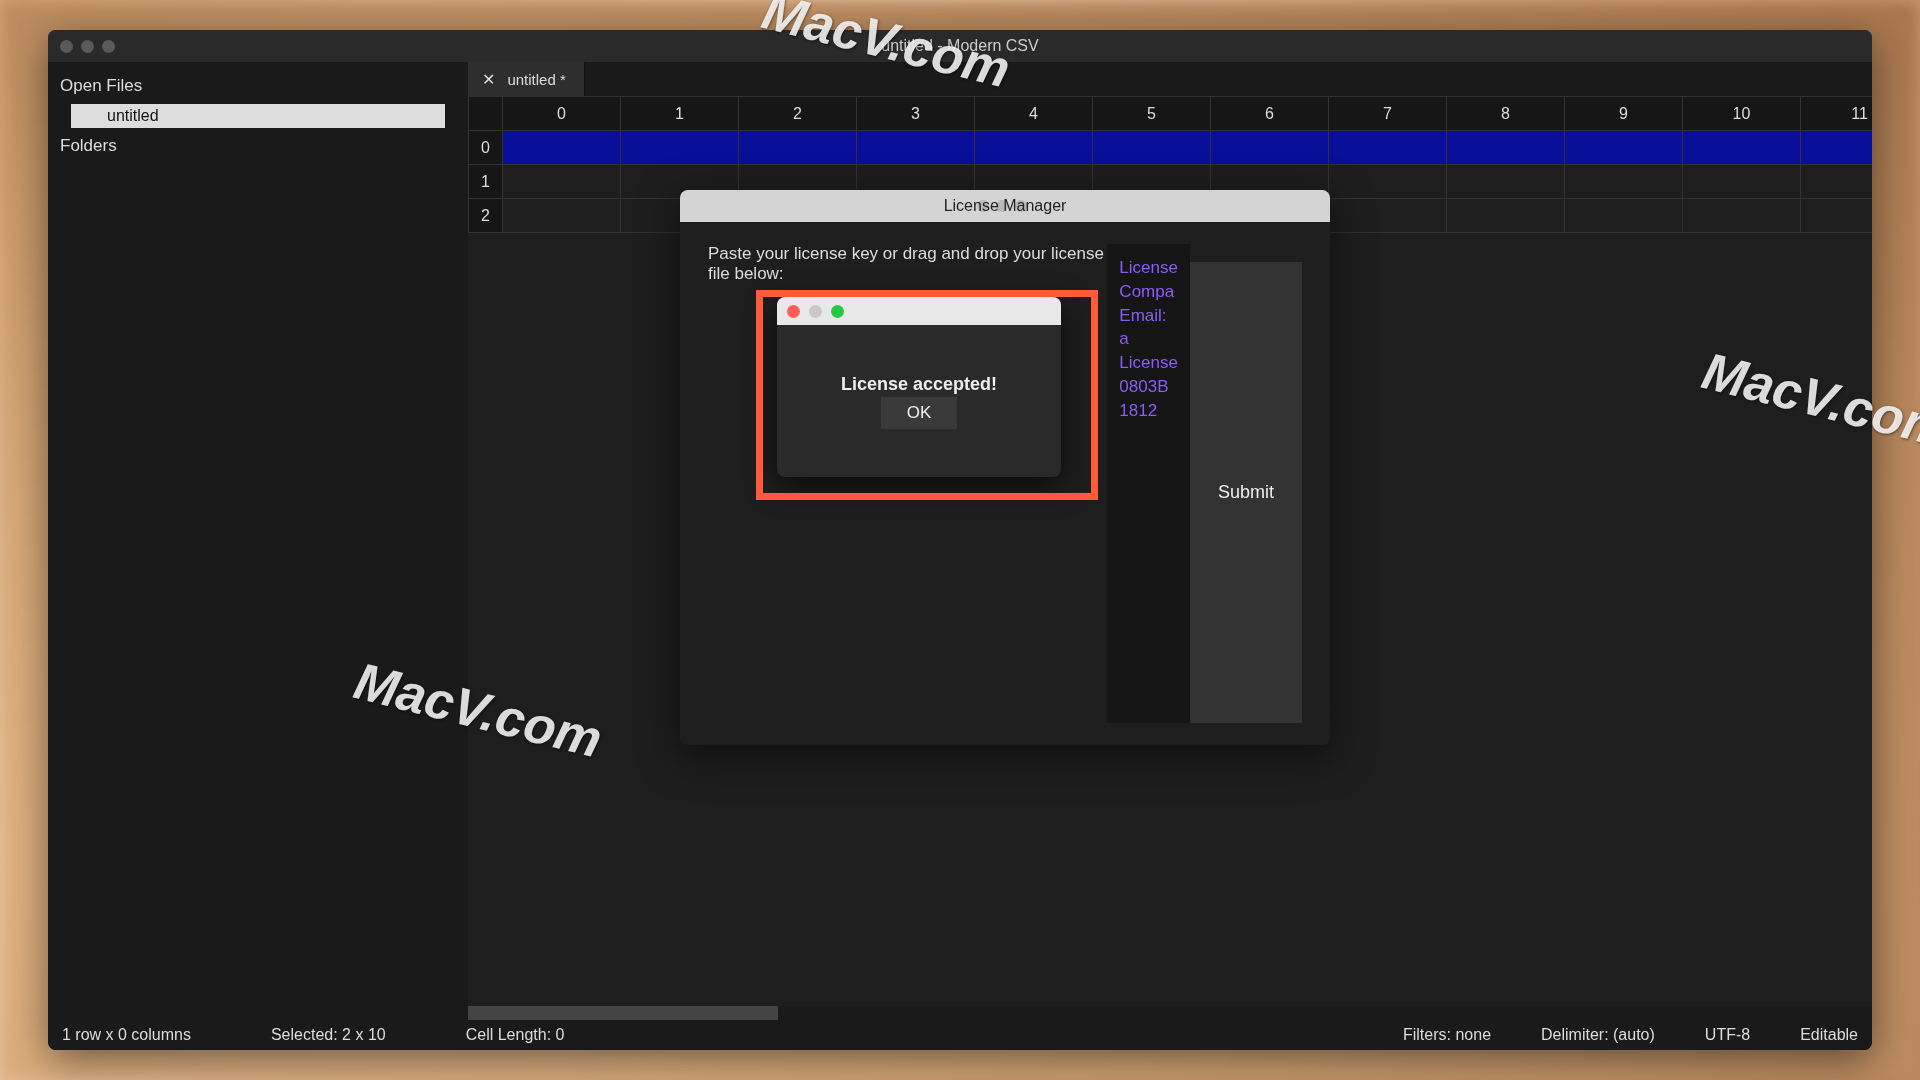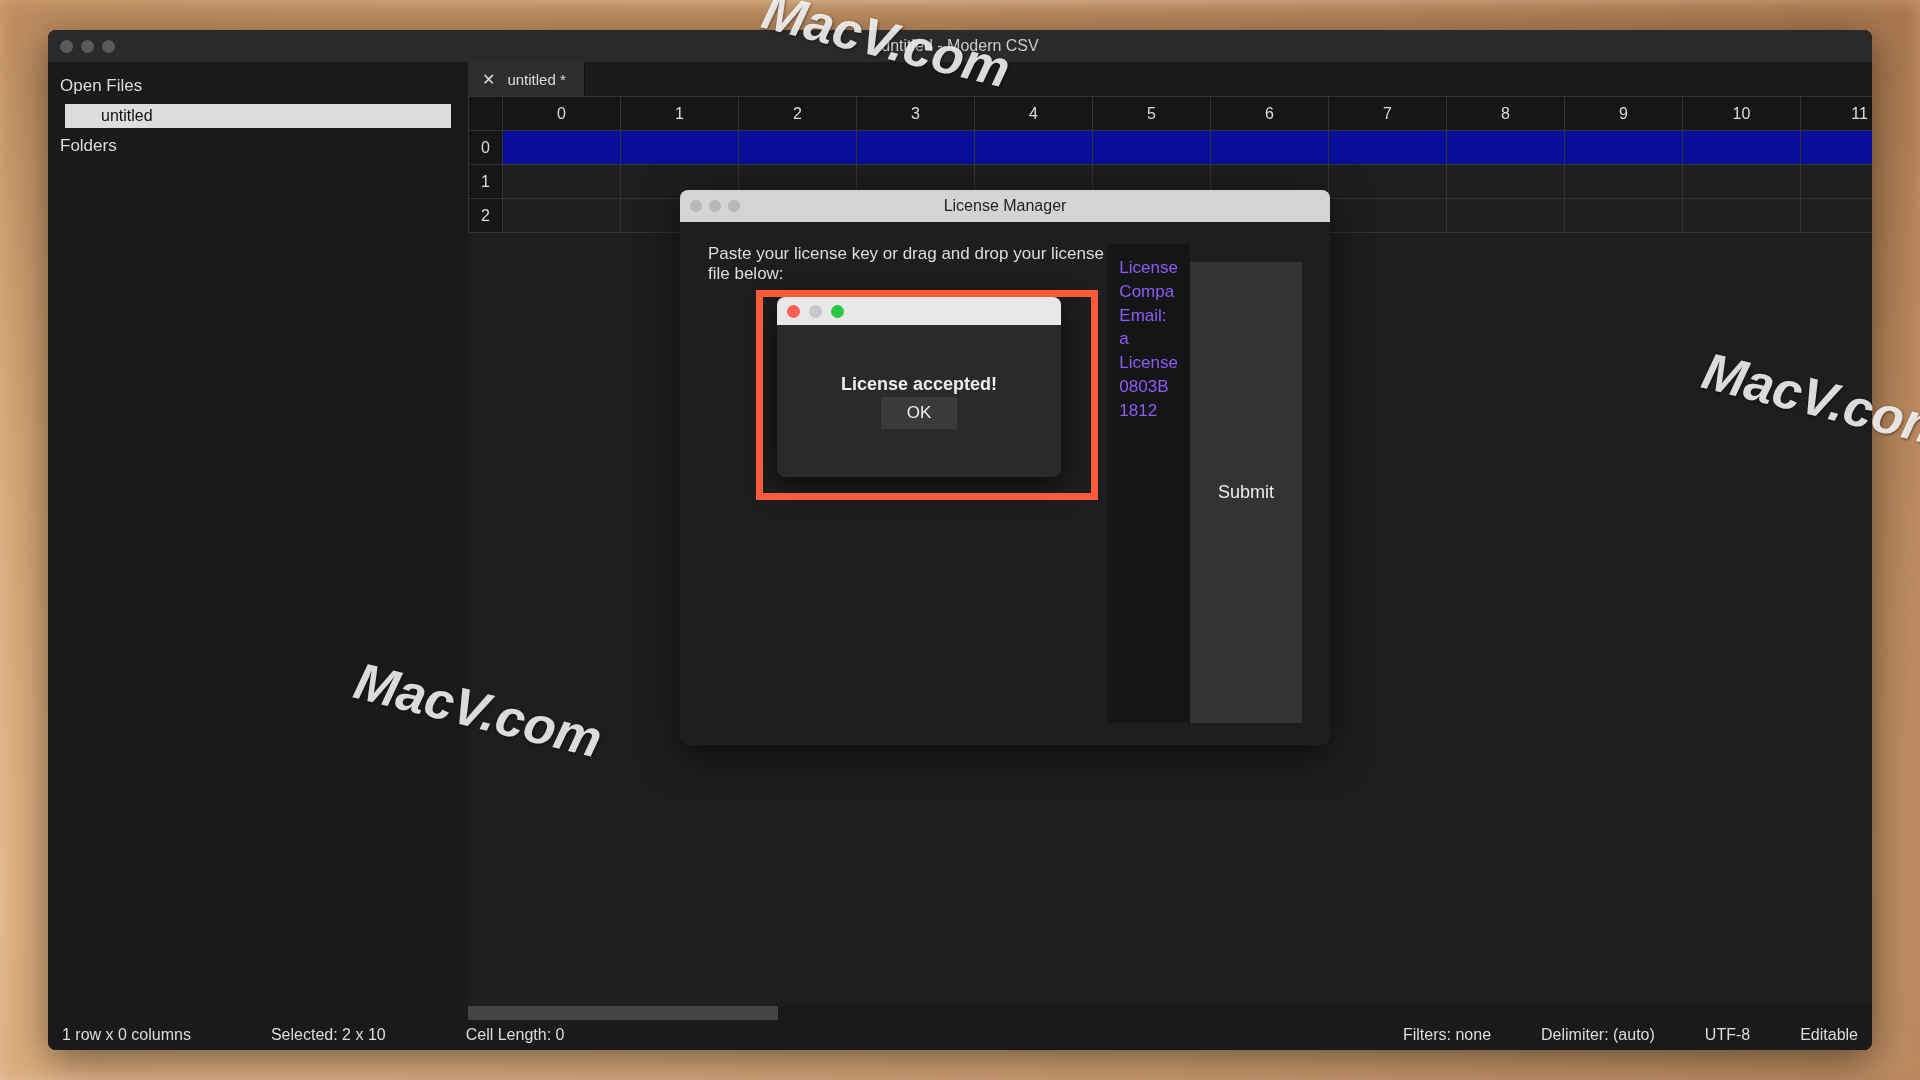--- a/index.html
+++ b/index.html
@@ -25,21 +25,21 @@
 .tl { width: 13px; height: 13px; border-radius: 50%; }
 .tl-gray { background: #5a5a5a; }
 .window-title {
   position: absolute; left: 50%; transform: translateX(-50%);
   color: #ccc; font-size: 16px;
 }
 .body-area { flex: 1; display: flex; overflow: hidden; }
 .sidebar { width: 420px; background: #1a1a1a; padding: 8px 0; }
 .sidebar-heading { color: #ddd; font-size: 17px; padding: 6px 12px; }
 .sidebar-item {
-  color: #111; background: #ddd; font-size: 16px; padding: 3px 12px 3px 36px; margin: 2px 17px;
+  color: #111; background: #ddd; font-size: 16px; padding: 3px 12px 3px 36px; margin: 2px 23px;
 }
 .main-area { flex: 1; display: flex; flex-direction: column; background: #1e1e1e; overflow: hidden; }
 .tab-bar { height: 34px; background: #1a1a1a; display: flex; }
 .tab {
   display: flex; align-items: center; gap: 12px; padding: 0 18px 0 14px;
   background: #2e2e2e; color: #ddd; font-size: 15px; border-right: 1px solid #111;
 }
 .tab-close { color: #ddd; font-size: 16px; cursor: pointer; }
 .grid-area { flex: 1; position: relative; overflow: hidden; }
 .grid-table { border-collapse: collapse; }
@@ -64,21 +64,21 @@
 }
 .status-left { display: flex; gap: 80px; }
 .status-right { margin-left: auto; display: flex; gap: 50px; }
 
 .license-modal {
   position: absolute; left: 680px; top: 190px; width: 650px; height: 555px;
   background: #1e1e1e; border-radius: 8px; box-shadow: 0 10px 40px rgba(0,0,0,0.6);
   display: flex; flex-direction: column; overflow: hidden;
 }
 .license-titlebar {
-  height: 30px; background: #d4d4d4; display: flex; align-items: center; padding: 16px 10px; position: relative;
+  height: 30px; background: #d4d4d4; display: flex; align-items: center; padding: 16px 10px; position: relative; justify-content: center;
 }
 .license-title {
   position: absolute; left: 50%; transform: translateX(-50%);
   color: #222; font-size: 16px;
 }
 .tl-lt { width: 12px; height: 12px; border-radius: 50%; background: #b8b8b8; margin-right: 7px; }
 .license-body { padding: 22px 28px; flex: 1; display: flex; flex-direction: row; }
 .license-instr { color: #ddd; font-size: 17px; margin-bottom: 14px; }
 .license-textarea {
   background: #151515; color: #8b5cf6; font-size: 17px; line-height: 1.4;

